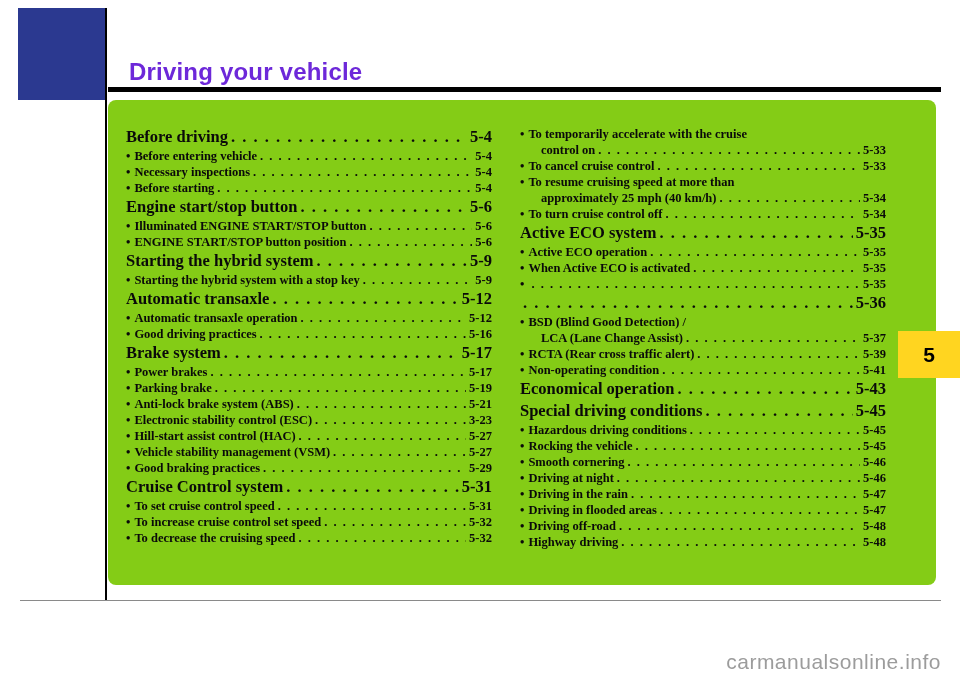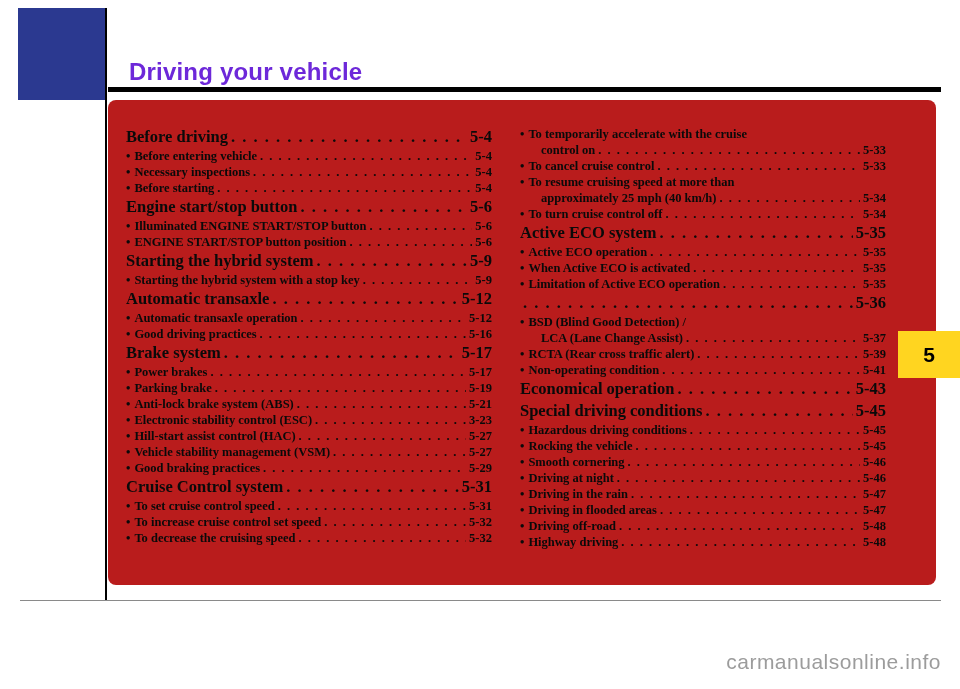--- a/index.html
+++ b/index.html
@@ -100,21 +100,21 @@
 <body>
 
 <div class="page">
 
   <div class="bookmark" style="background: rgb(43, 57, 144);"></div>
   <div class="vrule"></div>
 
   <h1 class="title">Driving your vehicle</h1>
   <div class="title-rule"></div>
 
-  <div class="toc-box" style="background: #b91c1c;">
+  <div class="toc-box" style="background: #84cc16;">
     <div class="col" id="col-left">
         <div class="line toc-h">
           <span class="lab">Before driving</span>
           <span class="leader">. . . . . . . . . . . . . . . . . . . . . . . . . . . . . . . . . . . . . . . . . . . . . . . . . . . . . . . . . . . . . . . . . . . . . . . . . . . . . . . . . . . . . . . . . . . . . . . . . . . . . . . . . . . . . . . . . . . . . . . . </span>
           <span class="pg">5-4</span>
         </div>
         <div class="line toc-b">
           <span class="bullet">•</span>
           <span class="lab">Before entering vehicle</span>
           <span class="leader">. . . . . . . . . . . . . . . . . . . . . . . . . . . . . . . . . . . . . . . . . . . . . . . . . . . . . . . . . . . . . . . . . . . . . . . . . . . . . . . . . . . . . . . . . . . . . . . . . . . . . . . . . . . . . . . . . . . . . . . . </span>
@@ -291,21 +291,20 @@
           <span class="pg">5-35</span>
         </div>
         <div class="line toc-b">
           <span class="bullet">•</span>
           <span class="lab">When Active ECO is activated</span>
           <span class="leader">. . . . . . . . . . . . . . . . . . . . . . . . . . . . . . . . . . . . . . . . . . . . . . . . . . . . . . . . . . . . . . . . . . . . . . . . . . . . . . . . . . . . . . . . . . . . . . . . . . . . . . . . . . . . . . . . . . . . . . . . </span>
           <span class="pg">5-35</span>
         </div>
         <div class="line toc-b">
           <span class="bullet">•</span>
-          <span class="lab">Limitation of Active ECO operation</span>
           <span class="leader">. . . . . . . . . . . . . . . . . . . . . . . . . . . . . . . . . . . . . . . . . . . . . . . . . . . . . . . . . . . . . . . . . . . . . . . . . . . . . . . . . . . . . . . . . . . . . . . . . . . . . . . . . . . . . . . . . . . . . . . . </span>
           <span class="pg">5-35</span>
         </div>
         <div class="line toc-h">
           <span class="leader">. . . . . . . . . . . . . . . . . . . . . . . . . . . . . . . . . . . . . . . . . . . . . . . . . . . . . . . . . . . . . . . . . . . . . . . . . . . . . . . . . . . . . . . . . . . . . . . . . . . . . . . . . . . . . . . . . . . . . . . . </span>
           <span class="pg">5-36</span>
         </div>
         <div class="line toc-b">
           <span class="bullet">•</span>
           <span class="lab">BSD (Blind Good Detection) /</span>

